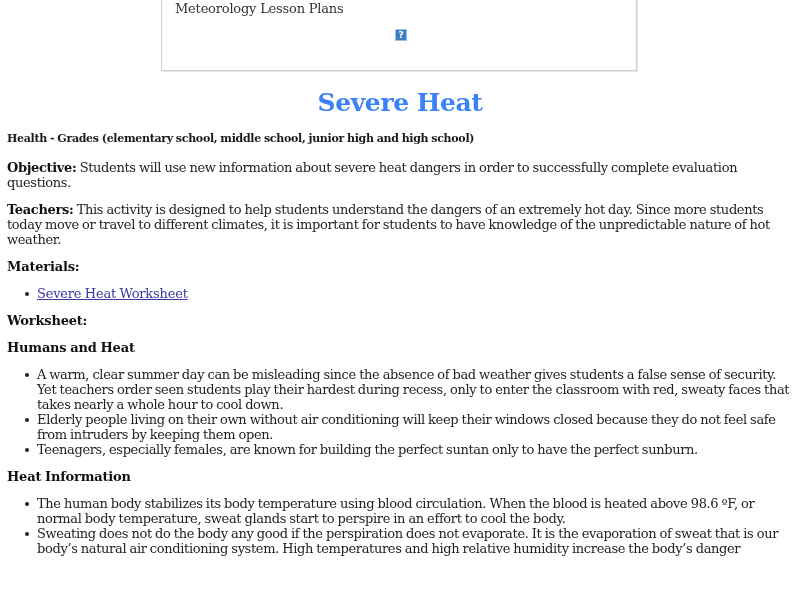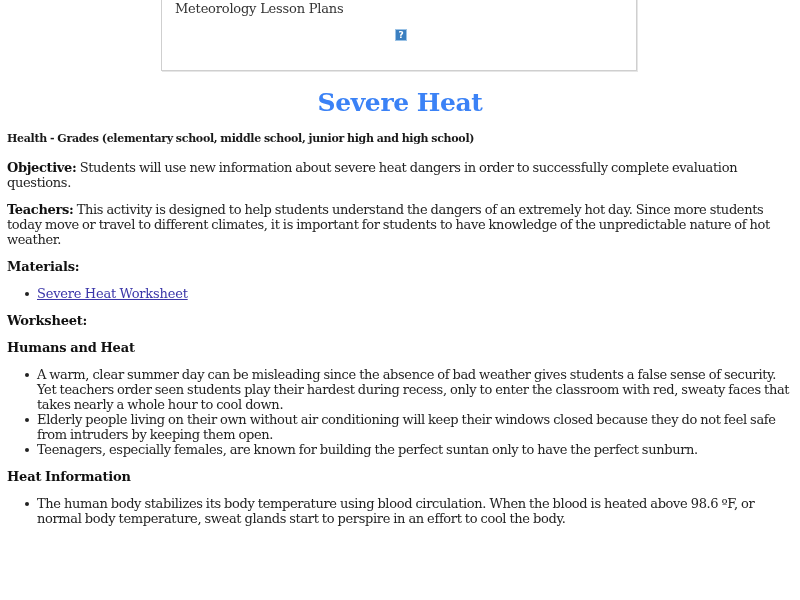--- a/index.html
+++ b/index.html
@@ -157,16 +157,17 @@
     <ul class="list">
       <li>A warm, clear summer day can be misleading since the absence of bad weather gives students a false sense of security. Yet teachers order seen students play their hardest during recess, only to enter the classroom with red, sweaty faces that takes nearly a whole hour to cool down.</li>
       <li>Elderly people living on their own without air conditioning will keep their windows closed because they do not feel safe from intruders by keeping them open.</li>
       <li>Teenagers, especially females, are known for building the perfect suntan only to have the perfect sunburn.</li>
     </ul>
 
     <div class="section-label">Heat Information</div>
 
     <ul class="list">
       <li>The human body stabilizes its body temperature using blood circulation. When the blood is heated above 98.6 ºF, or normal body temperature, sweat glands start to perspire in an effort to cool the body.</li>
+      <li>Sweating does not do the body any good if the perspiration does not evaporate. It is the evaporation of sweat that is our body’s natural air conditioning system. High temperatures and high relative humidity increase the body’s danger</li>
     </ul>
 
   </div>
 </div>
 
 </body></html>

